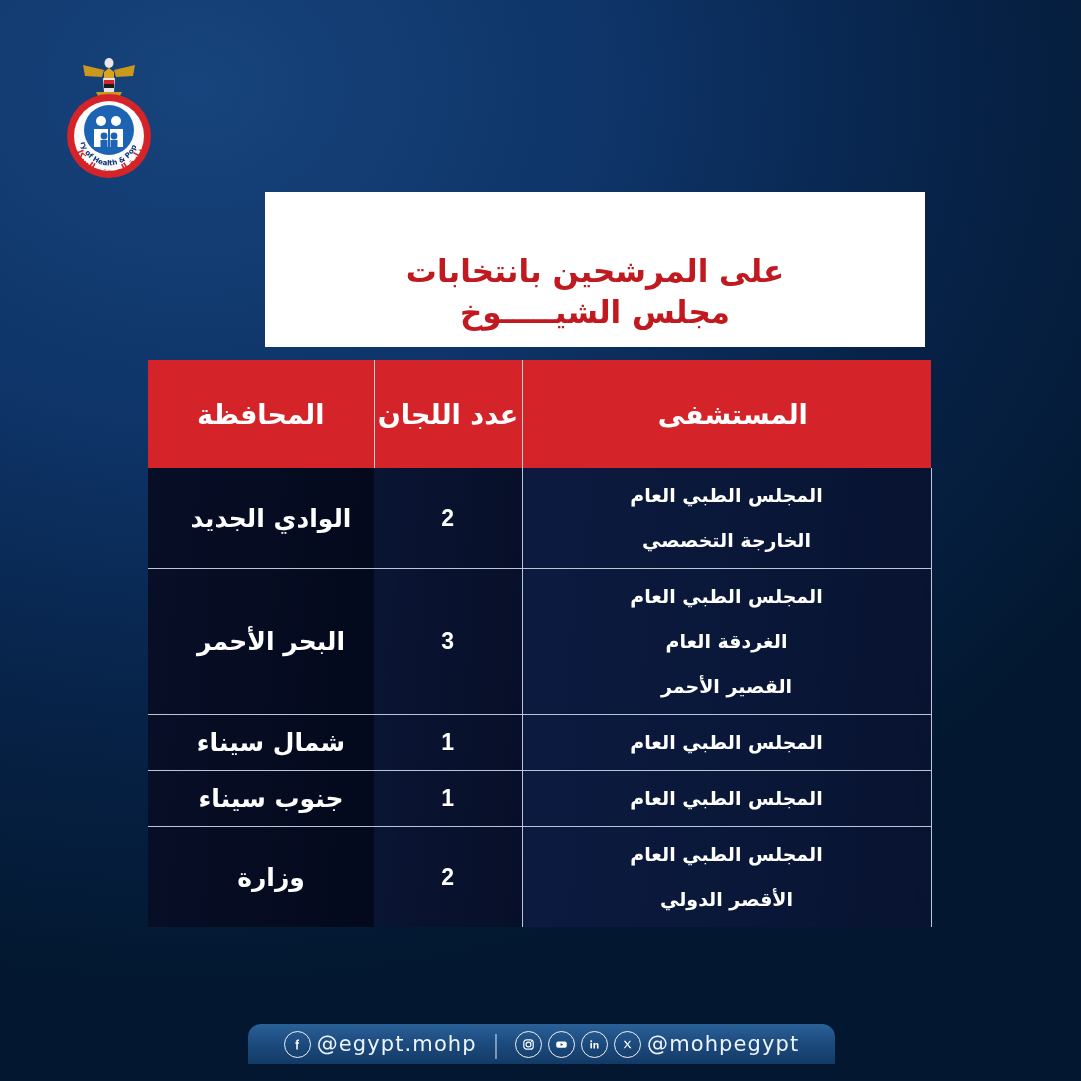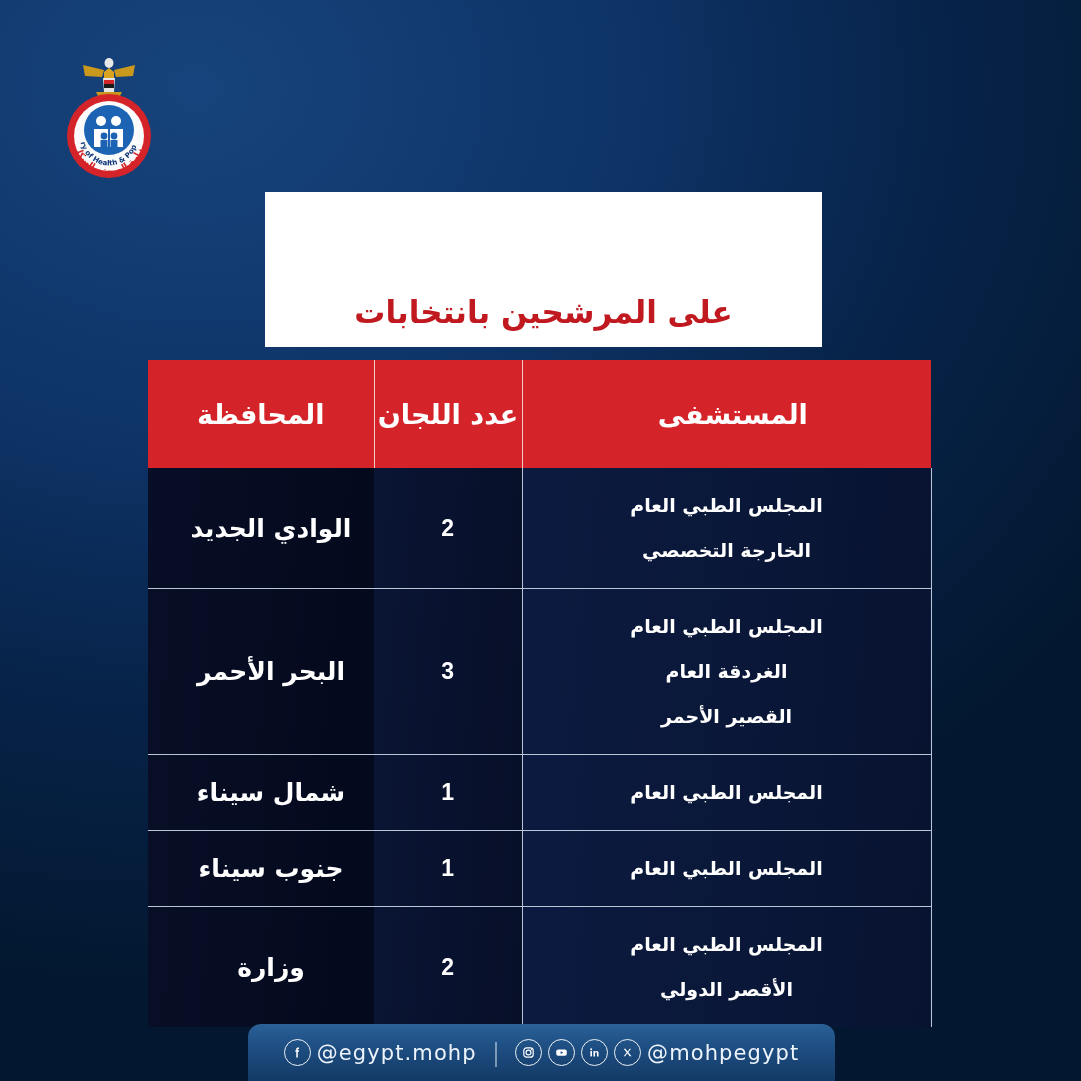--- a/index.html
+++ b/index.html
@@ -44,21 +44,21 @@
     letter-spacing:0px;
     line-height:1.1;
     white-space:nowrap;
     text-shadow:0 1px 1px rgba(0,0,0,.25);
   }
 
   
   #subtitle-box {
     position:absolute;
     left:265px; top:192px;
-    width:557px; height:155px;
+    width:660px; height:155px;
     background:#ffffff;
     z-index:2;
     display:flex;
     flex-direction:column;
     align-items:center;
     justify-content:flex-end;
     padding-bottom:14px;
   }
   #subtitle-box .line {
     color:#c0191f;
@@ -101,21 +101,21 @@
     border-top:1px solid #b9c6d8;
     border-right:1px solid #b9c6d8;
   }
   #table tbody tr:first-child td { border-top:none; }
   #table tbody td.gov { border-right:none; }
 
   #table tbody td.hospital {
     background:linear-gradient(95deg,#0c1a40 0%,#0a1738 55%,#081330 100%);
     font-size:19px;
     font-weight:bold;
-    padding:28px 10px;
+    padding:18px 10px;
     line-height:1;
   }
   #table tbody td.hospital .h-line { display:block; }
   #table tbody td.hospital .h-line + .h-line { margin-top:26px; }
 
   #table tbody td.count {
     background:linear-gradient(95deg,#0a1534 0%,#070f28 100%);
     font-size:23px;
     font-weight:bold;
     font-family:"Liberation Sans", sans-serif;
@@ -125,21 +125,21 @@
     background:linear-gradient(95deg,#070e26 0%,#04091c 100%);
     font-size:25px;
     font-weight:bold;
     padding-left:20px;
   }
 
   
   #footer-bar {
     position:absolute;
     left:248px; top:1024px;
-    width:587px; height:57px;
+    width:587px; height:40px;
     background:linear-gradient(180deg,#2a6197 0%,#1d4c80 45%,#133a66 100%);
     border-radius:13px 13px 0 0;
     display:flex;
     align-items:center;
     justify-content:center;
     gap:9px;
     direction:ltr;
     z-index:4;
   }
   #footer-bar .sicon {
@@ -208,20 +208,21 @@
       <path id="arcAr" d="M26,99 A35,35 0 0 0 92,99" fill="none"></path>
       <text font-size="9.5" font-weight="bold" fill="#d52429" font-family="'DejaVu Sans',sans-serif">
         <textPath href="#arcAr" startOffset="50%" text-anchor="middle">وزارة الصحة والسكان</textPath>
       </text>
     </svg>
   </div>
 
 
   <div id="subtitle-box">
     <span class="line">على المرشحين بانتخابات</span>
+    <span class="line">مجلس الشيـــــوخ</span>
   </div>
 
   <table id="table">
     <colgroup>
       <col class="c-hospital">
         <col class="c-count">
         <col class="c-gov">
     </colgroup>
     <thead>
       <tr>

